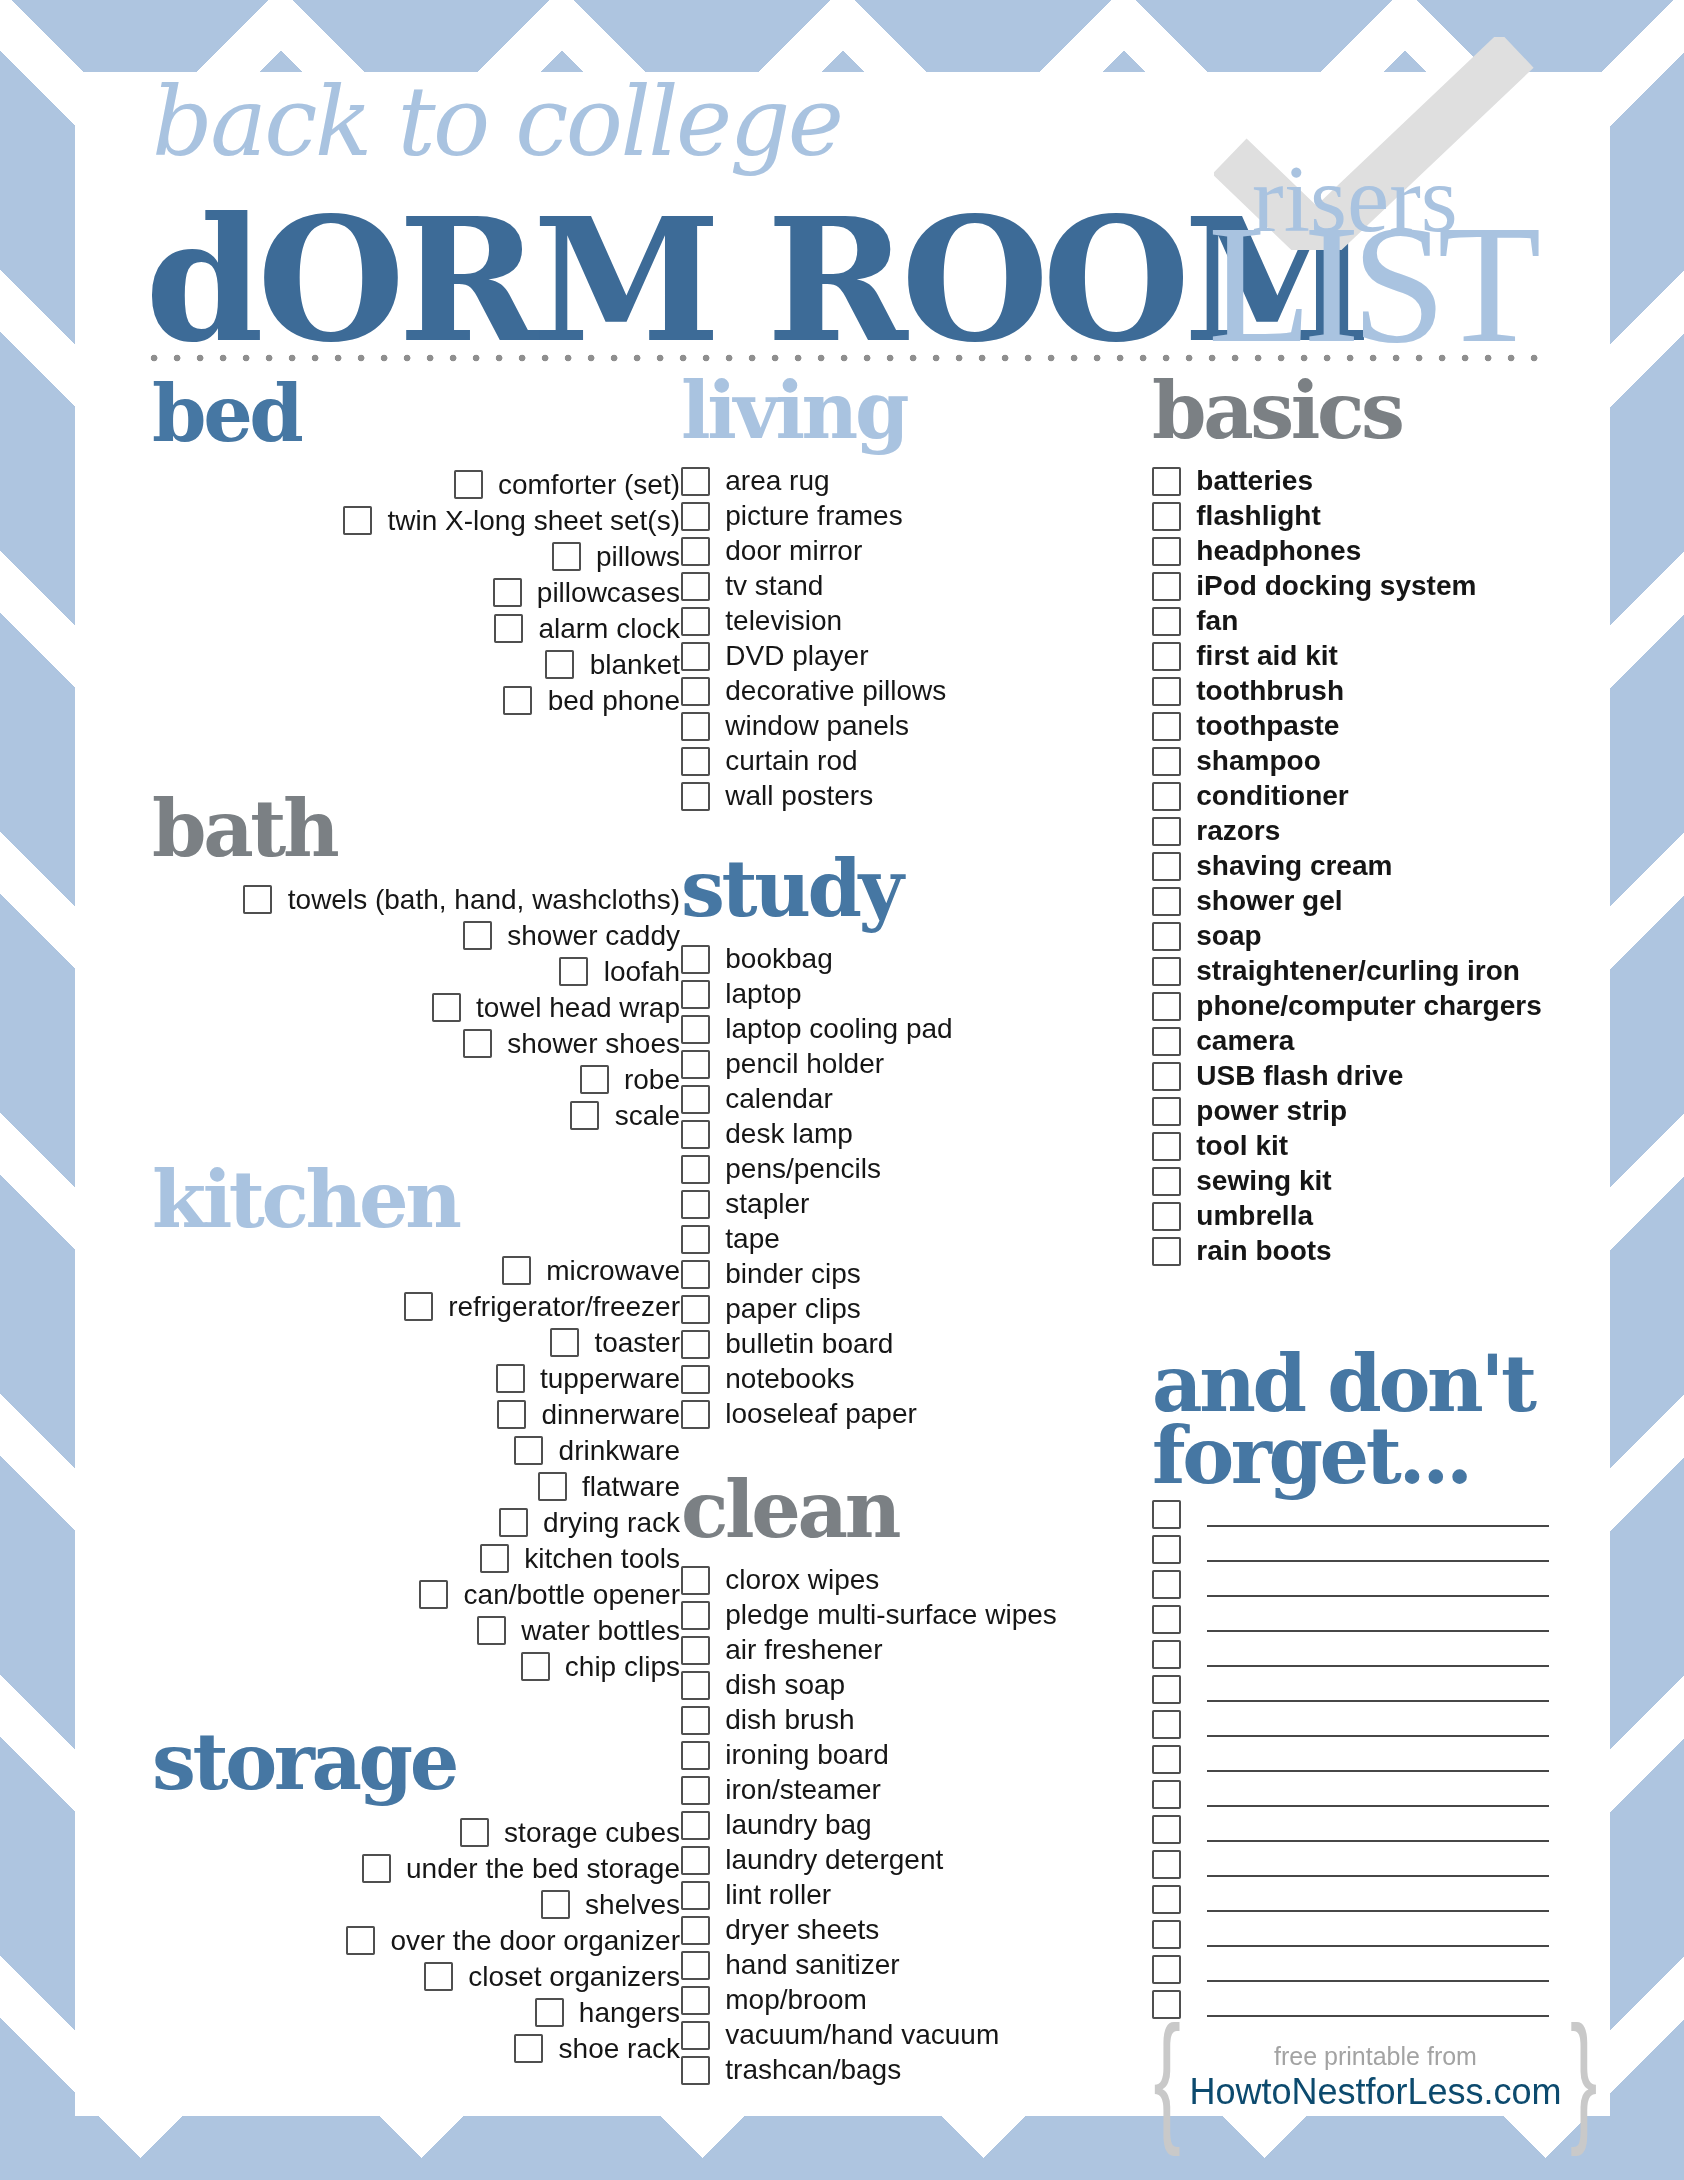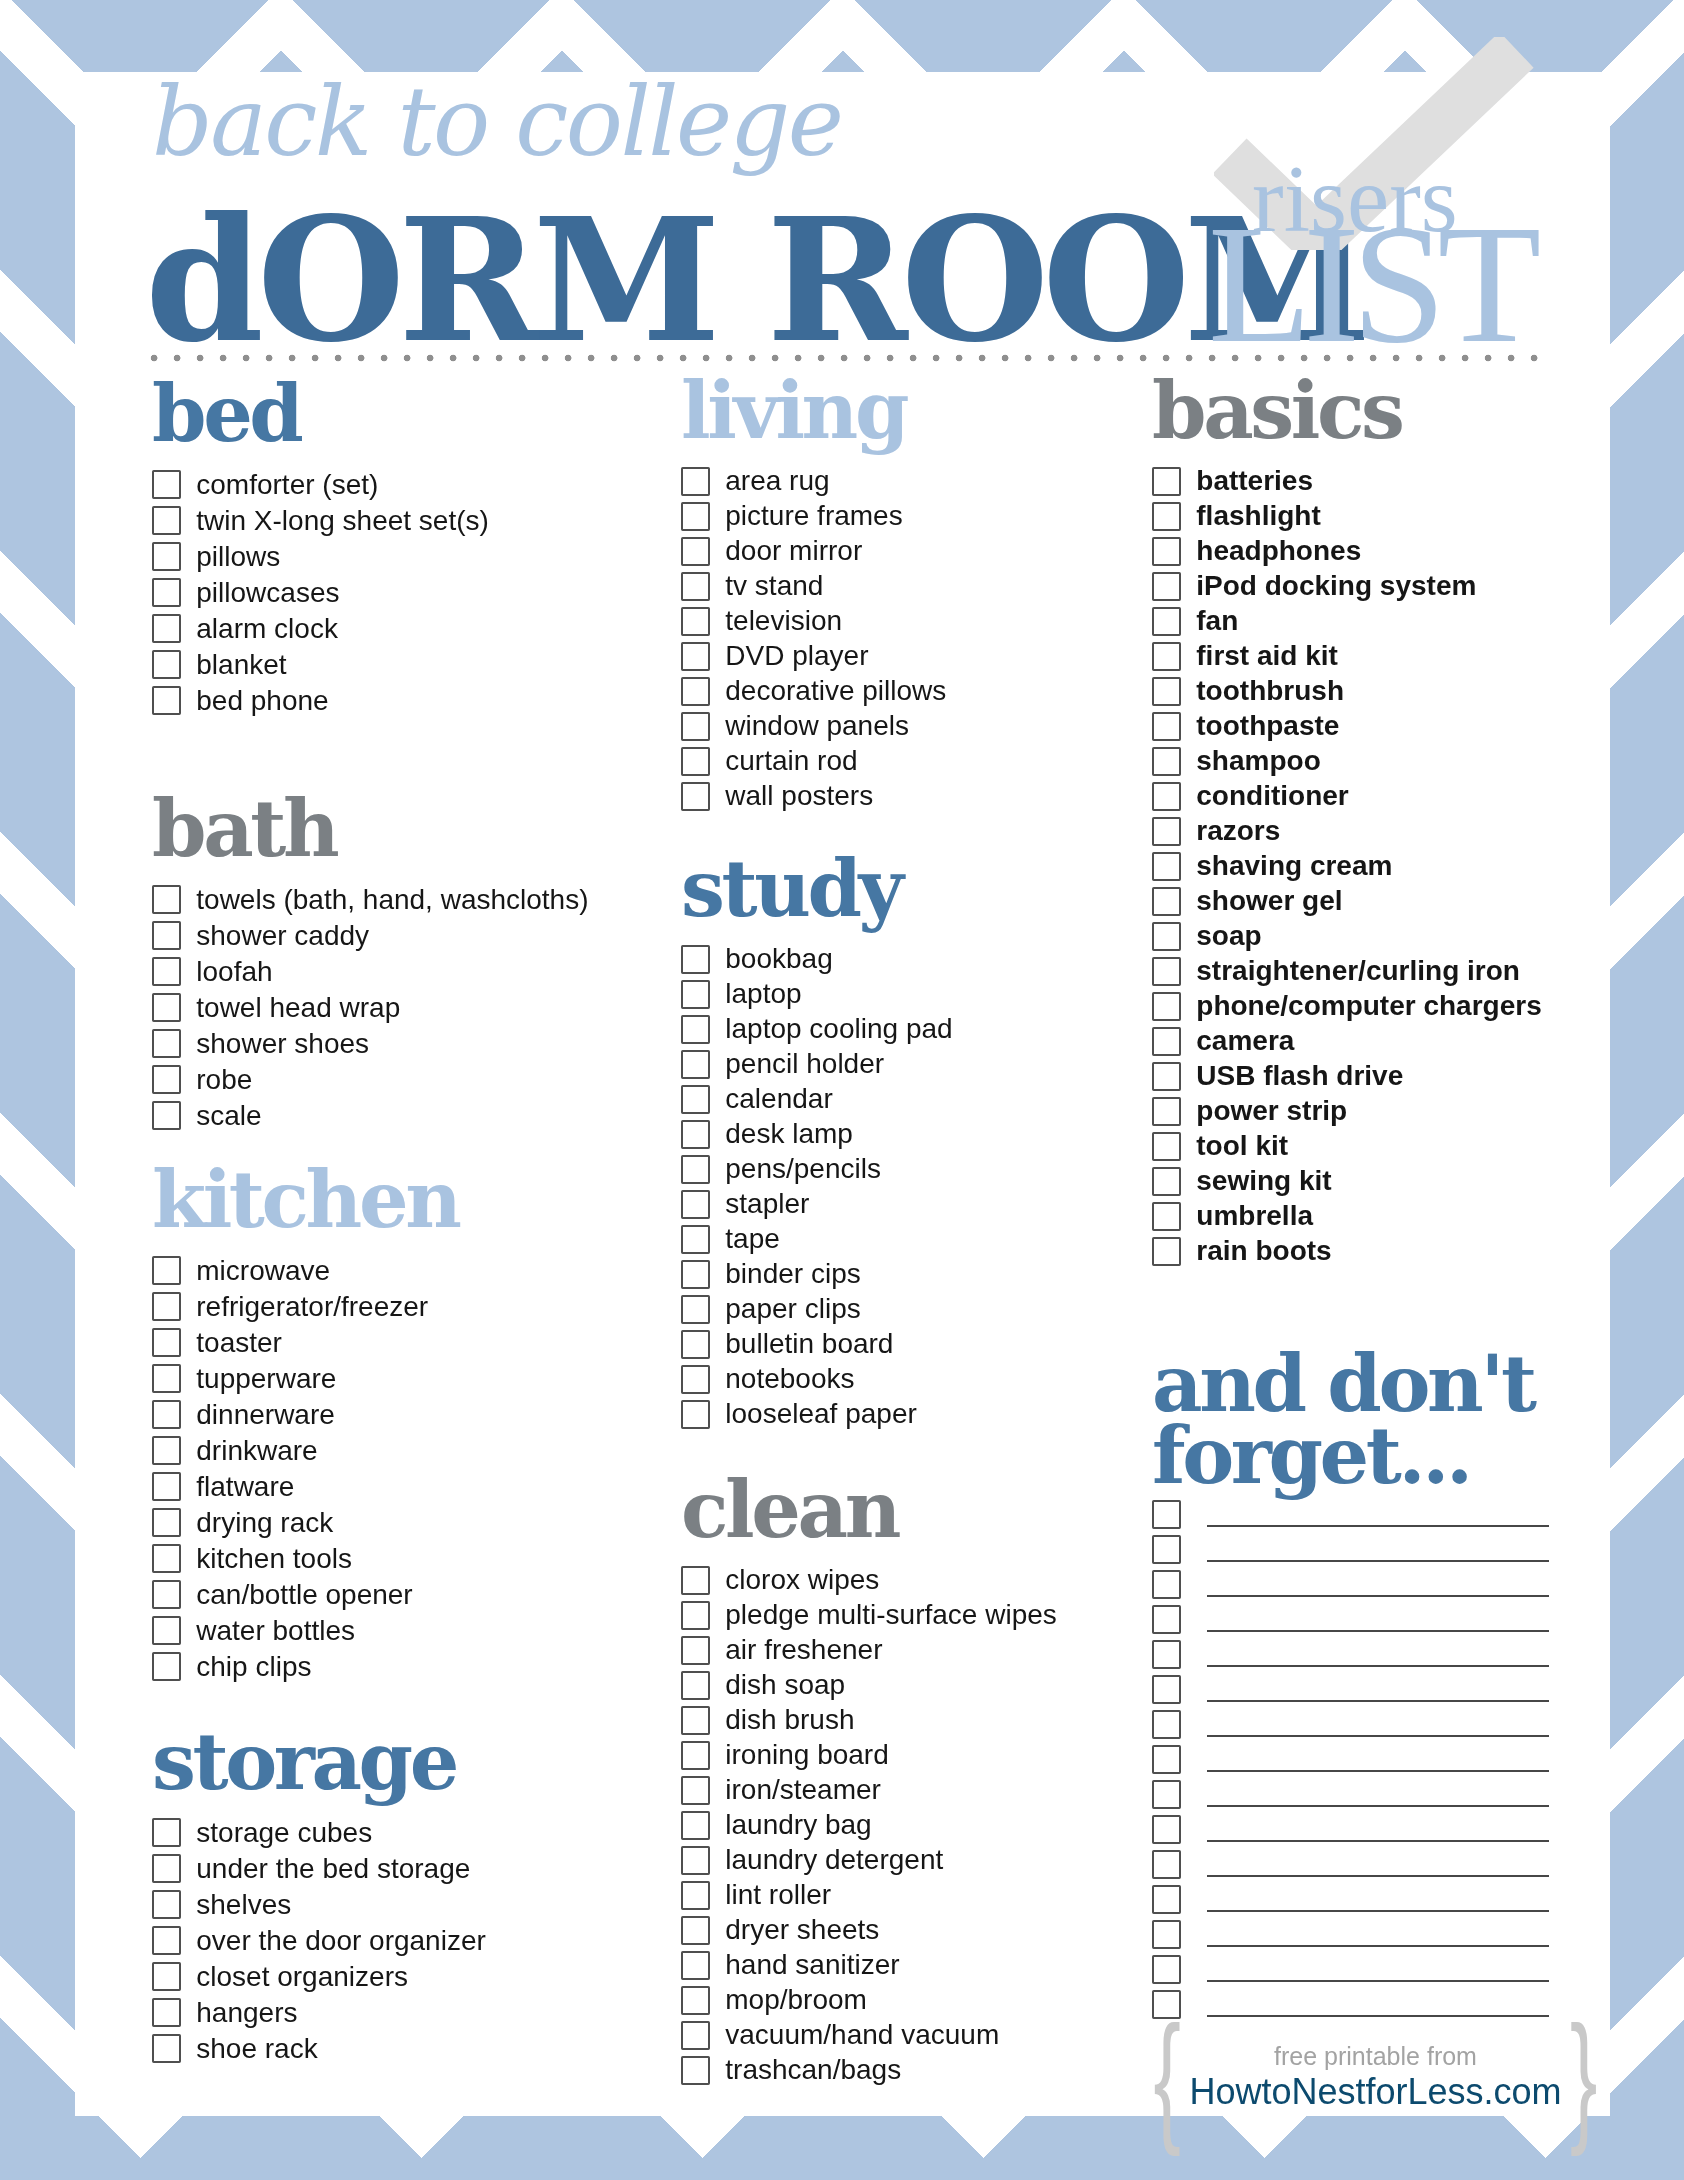--- a/index.html
+++ b/index.html
@@ -42,21 +42,21 @@
   .section.steel h2{color:#4677a3;}
   .section.gray h2{color:#7b8084;}
   .section.light h2{color:#a9c3e0;}
   .section h2 .tline{display:block;line-height:0.92;}
   #sec-bed{top:375px;}  #sec-bath{top:790px;}  #sec-kitchen{top:1161px;}  #sec-storage{top:1723px;}
   #sec-living{top:372px;}  #sec-study{top:850px;}  #sec-clean{top:1471px;}
   #sec-basics{top:372px;}  #sec-dont-forget{top:1348px;}
   #sec-dont-forget h2{font-size:78px;margin-bottom:5.1px;}
 
   .row{display:flex;align-items:center;}
-  #col1 .row{height:36px;}
+  #col1 .row{height:36px;justify-content:flex-end;}
   #col2 .row{height:35px;}
   #col3 .row{height:35px;font-weight:bold;}
   .checkbox{flex:none;width:29px;height:29px;box-sizing:border-box;border:2.6px solid #4f4f4f;
      border-radius:1.7px;background:#fff;}
   .item-label{margin-left:15.3px;font-size:28px;color:#161616;white-space:nowrap;}
   .write-line{width:342px;margin-left:25.6px;height:0;border-bottom:2.6px solid #474747;
      transform:translateY(12px);}
 
   
   .footer{position:absolute;left:1184px;top:2036px;width:383px;display:flex;

